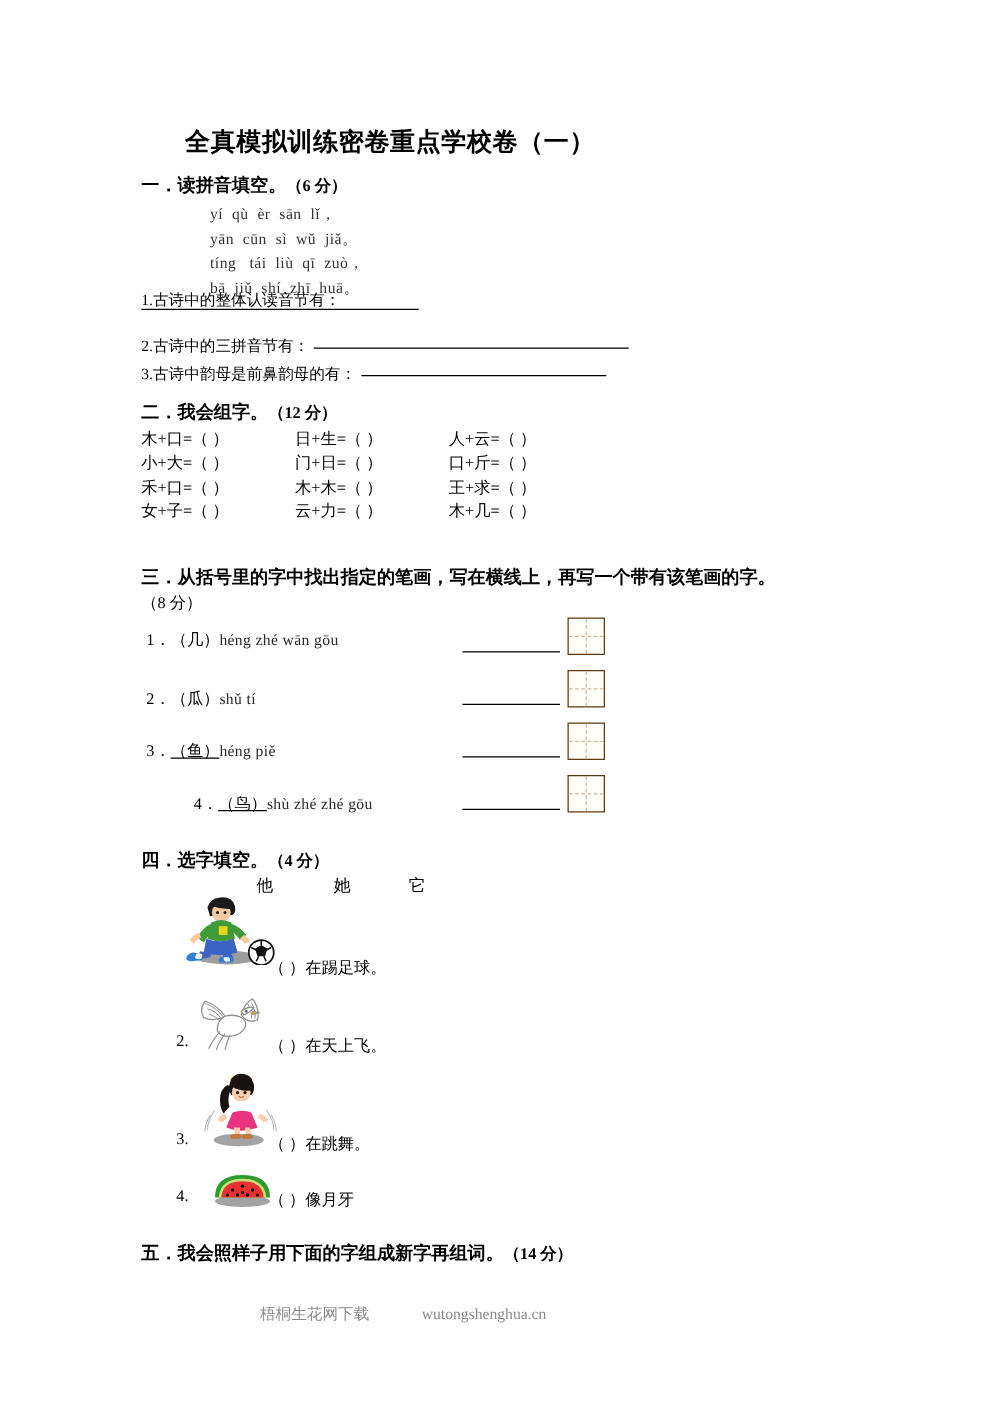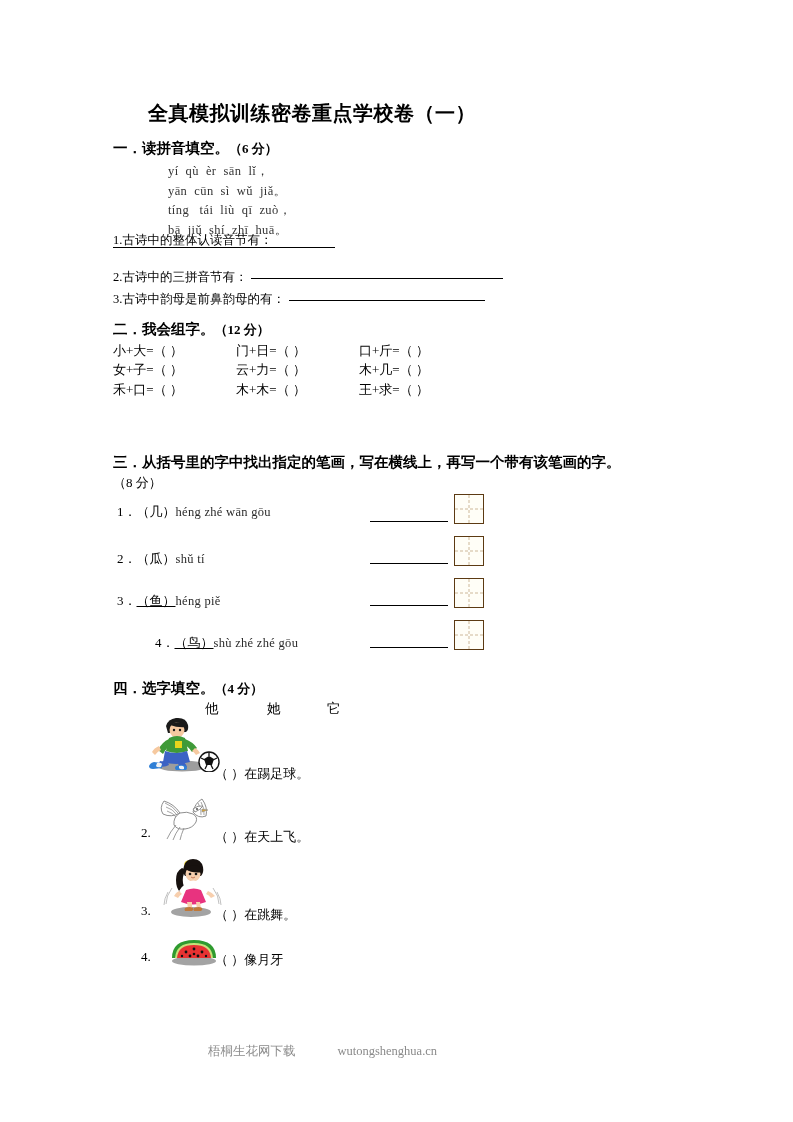--- a/index.html
+++ b/index.html
@@ -213,27 +213,30 @@
   </div>
   <div class="qline" style="top:291px;">
     <span class="qtext">3.古诗中韵母是前鼻韵母的有：</span>
     <span class="rule" style="width:196px;"></span>
   </div>
 
   <div class="sec-head" style="top:320px;"><span>二．我会组字。</span><span class="pts">（12 分）</span></div>
 
   <div class="build-grid">
     <div class="build-row">
+      <span class="build-cell">木+口=（        ）</span><span class="build-cell">日+生=（        ）</span><span class="build-cell">人+云=（        ）</span>
+    </div>
+    <div class="build-row">
       <span class="build-cell">小+大=（        ）</span><span class="build-cell">门+日=（        ）</span><span class="build-cell">口+斤=（        ）</span>
+    </div>
+    <div class="build-row">
+      <span class="build-cell">禾+口=（        ）</span><span class="build-cell">木+木=（        ）</span><span class="build-cell">王+求=（        ）</span>
     </div>
     <div class="build-row">
       <span class="build-cell">女+子=（        ）</span><span class="build-cell">云+力=（        ）</span><span class="build-cell">木+几=（        ）</span>
-    </div>
-    <div class="build-row">
-      <span class="build-cell">禾+口=（        ）</span><span class="build-cell">木+木=（        ）</span><span class="build-cell">王+求=（        ）</span>
     </div>
   </div>
 
   <div class="sec-head-wrap" style="top:452px;"><span>三．从括号里的字中找出指定的笔画，写在横线上，再写一个带有该笔画的字。</span><span class="pts">（8 分）</span></div>
 
   <div class="stroke-item" style="top:503px;">
     <span class="num">1．</span><span class="paren-char">（几）</span><span class="py">héng zhé wān gōu</span>
   </div>
   <div class="answer-rule" style="left:370px; top:521px;"></div>
   <div class="tzg" style="left:454px; top:494px;">
@@ -349,18 +352,19 @@
     <circle cx="28" cy="15" r="1.4" fill="#111"></circle>
     <circle cx="36" cy="18" r="1.4" fill="#111"></circle>
     <circle cx="24" cy="22" r="1.4" fill="#111"></circle>
     <circle cx="32" cy="22" r="1.4" fill="#111"></circle>
     <circle cx="28" cy="20" r="1.3" fill="#111"></circle>
     <circle cx="16" cy="22" r="1.2" fill="#111"></circle>
     <circle cx="40" cy="22" r="1.2" fill="#111"></circle>
   </svg>
   <div class="pick-text" style="left:215px; top:951px;">（  ）像月牙</div>
 
+  <div class="sec-head" style="top:993px;"><span>五．我会照样子用下面的字组成新字再组词。</span><span class="pts">（14 分）</span></div>
 
   <div class="footer">
     <span>梧桐生花网下载</span><span class="gap"></span><span>wutongshenghua.cn</span>
   </div>
 
 </div>
 
 </body></html>

